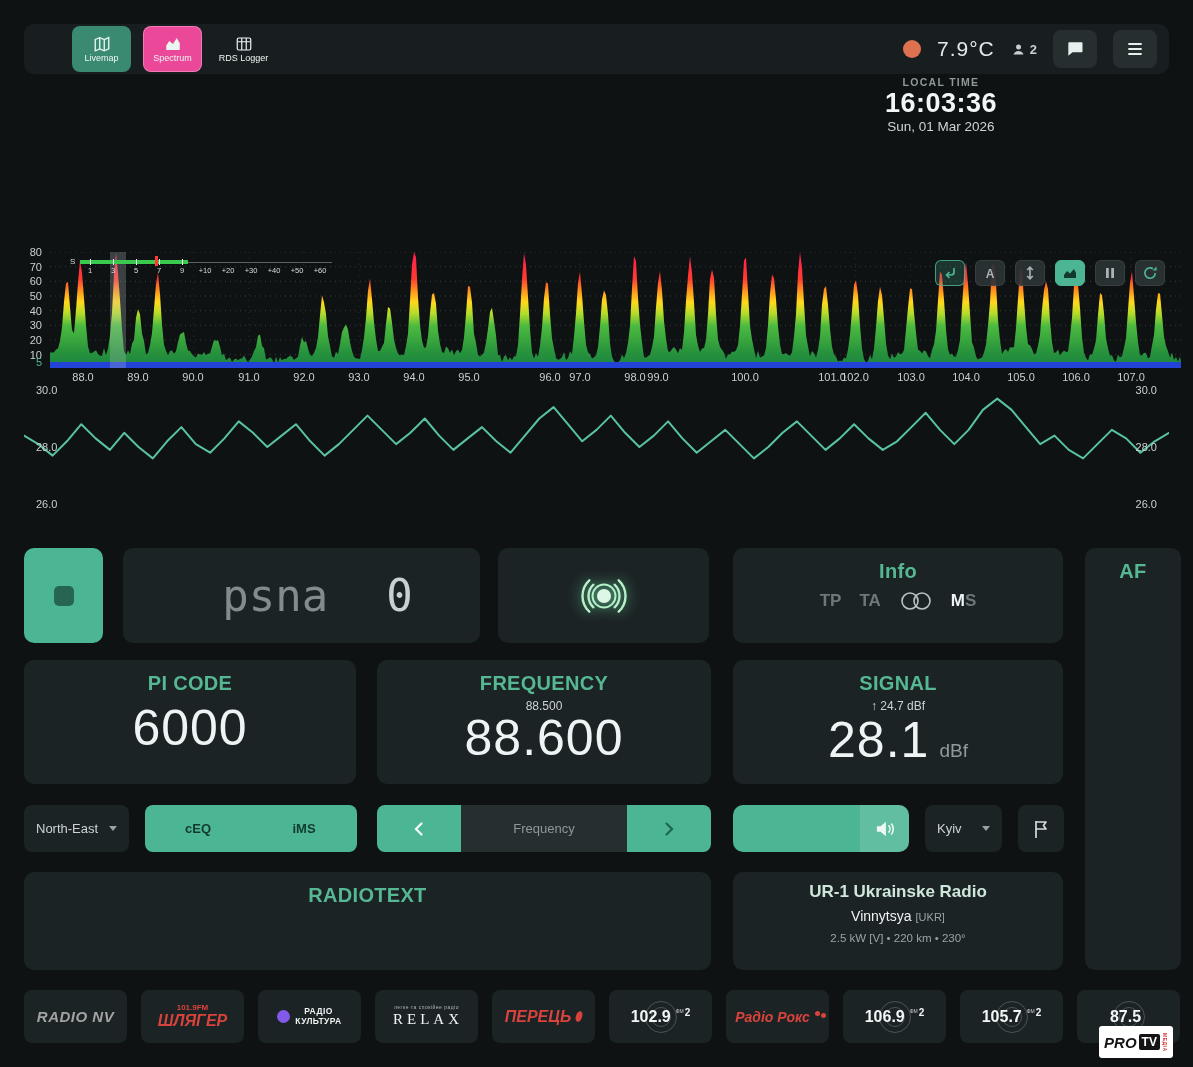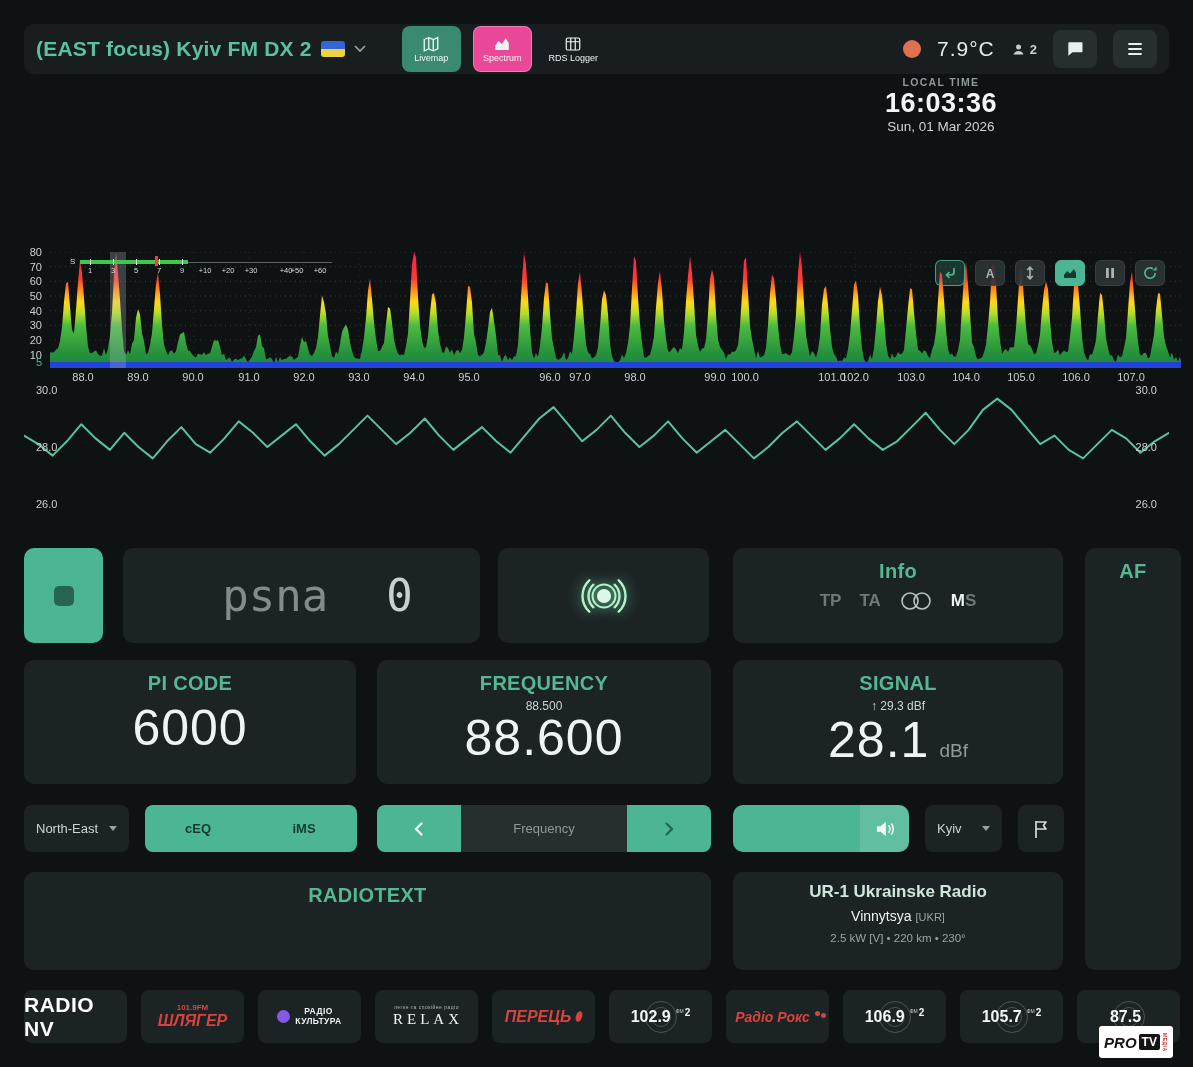--- a/index.html
+++ b/index.html
@@ -110,21 +110,21 @@
   .t-tx{left:733px;top:872px;width:330px;height:98px;text-align:center;padding-top:10px;}
   .tx-name{font-size:17px;font-weight:600;color:#cfe6db;}
   .tx-city{font-size:14px;color:#eef3f3;margin-top:6px;}
   .tx-cc{font-size:11px;color:#9aa3a5;margin-left:4px;}
   .tx-det{font-size:11.5px;color:#9aa3a5;margin-top:8px;}
 
   
   #logos{position:absolute;left:24px;top:990px;width:1157px;height:53px;display:flex;gap:14px;overflow:hidden;}
   .logo-tile{flex:0 0 103px;height:53px;background:#1c2325;border-radius:8px;display:flex;align-items:center;
              justify-content:center;gap:5px;position:relative;overflow:hidden;cursor:pointer;}
-  .lg-nv{font-size:21px;font-weight:800;letter-spacing:.5px;color:#ffffff;}
+  .lg-nv{font-size:15px;font-weight:800;letter-spacing:.5px;color:#a3a3a3;font-style:italic;}
   .lg-stack{display:flex;flex-direction:column;align-items:center;line-height:1.15;}
   .lg-top-red{font-size:8px;color:#d8433c;font-weight:700;}
   .lg-red-big{font-size:16px;color:#d8433c;font-weight:800;}
   .it{font-style:italic;}
   .lg-dot{width:13px;height:13px;border-radius:50%;background:#8259e8;flex:0 0 auto;}
   .lg-small{font-size:8.5px;font-weight:700;color:#eef2f2;letter-spacing:.4px;}
   .lg-pepper{width:6px;height:11px;background:#d8433c;border-radius:3px/5px;transform:rotate(18deg);}
   .lg-tag{font-size:5px;color:#aeb6b8;letter-spacing:.5px;white-space:nowrap;}
   .lg-relax{font-family:"Liberation Serif",serif;font-size:15px;color:#f2f5f5;letter-spacing:4px;margin-left:3px;}
   .lg-rings{position:absolute;left:50%;top:50%;transform:translate(-50%,-50%);width:32px;height:32px;
@@ -143,30 +143,20 @@
   #protv .pro{color:#141414;font-weight:800;font-style:italic;font-size:15px;}
   #protv .tv{background:#141414;color:#fff;font-weight:800;font-size:12px;padding:1px 3px;border-radius:2px;}
   #protv .media{color:#d03a34;font-size:5px;font-weight:700;writing-mode:vertical-rl;letter-spacing:.5px;}
 </style>
 </head>
 <body>
 
 <div id="app">
 
   <header id="topbar">
-    <div class="title">
-      <span class="t-text">(EAST focus) Kyiv FM DX 2</span>
-      <span class="flag">
-          <b></b>
-          <i></i>
-        </span>
-      <svg width="12" height="8" viewBox="0 0 12 8">
-        <path d="M1 1l5 5 5-5" fill="none" stroke="#9aa4a6" stroke-width="1.6"></path>
-        </svg>
-    </div>
     <nav>
       <button class="navbtn bg1">
         <svg width="18" height="18" viewBox="0 0 24 24">
           <path d="M3 6l6-2.5 6 2.5 6-2.5v15l-6 2.5-6-2.5-6 2.5z" fill="none" stroke="#eaf6f0" stroke-width="1.8"></path>
           <path d="M9 3.5v15M15 6v15" stroke="#eaf6f0" stroke-width="1.8"></path>
           </svg>
         <span>Livemap</span>
       </button>
       <button class="navbtn bg2">
         <svg width="18" height="18" viewBox="0 0 24 24">
@@ -279,21 +269,21 @@
         <span class="s-num" style="left: 43px;">3</span>
         <i class="s-tick" style="left: 66px;"></i>
         <span class="s-num" style="left: 66px;">5</span>
         <i class="s-tick" style="left: 89px;"></i>
         <span class="s-num" style="left: 89px;">7</span>
         <i class="s-tick" style="left: 112px;"></i>
         <span class="s-num" style="left: 112px;">9</span>
         <span class="s-num" style="left: 135px;">+10</span>
         <span class="s-num" style="left: 158px;">+20</span>
         <span class="s-num" style="left: 181px;">+30</span>
-        <span class="s-num" style="left: 216px;">+40</span>
+        <span class="s-num" style="left: 204px;">+40</span>
         <span class="s-num" style="left: 227px;">+50</span>
         <span class="s-num" style="left: 250px;">+60</span>
       </div>
     <div id="spec-toolbar">
         <button class="specbtn outlined-accent">
           <svg width="16" height="16" viewBox="0 0 16 16">
             <path d="M12 3v4a3 3 0 0 1-3 3H5" fill="none" stroke="#4cb694" stroke-width="1.7"></path>
             <path d="M7.5 7L4.5 10l3 3" fill="none" stroke="#4cb694" stroke-width="1.7"></path>
           </svg>
         </button>
@@ -331,21 +321,21 @@
       <span style="left: 88px;">89.0</span>
       <span style="left: 143px;">90.0</span>
       <span style="left: 199px;">91.0</span>
       <span style="left: 254px;">92.0</span>
       <span style="left: 309px;">93.0</span>
       <span style="left: 364px;">94.0</span>
       <span style="left: 419px;">95.0</span>
       <span style="left: 500px;">96.0</span>
       <span style="left: 530px;">97.0</span>
       <span style="left: 585px;">98.0</span>
-      <span style="left: 665px;">99.0</span>
+      <span style="left: 608px;">99.0</span>
       <span style="left: 695px;">100.0</span>
       <span style="left: 782px;">101.0</span>
       <span style="left: 805px;">102.0</span>
       <span style="left: 861px;">103.0</span>
       <span style="left: 916px;">104.0</span>
       <span style="left: 971px;">105.0</span>
       <span style="left: 1026px;">106.0</span>
       <span style="left: 1081px;">107.0</span>
     </div>
 
@@ -404,21 +394,21 @@
     <div class="bigval">6000</div>
   </div>
   <div class="tile t-freq">
     <div class="tile-h">FREQUENCY</div>
     <div class="smallval">88.500</div>
     <div class="bigval" style="margin-top:0;">88.600</div>
   </div>
   <div class="tile t-sig">
     <div class="tile-h">SIGNAL</div>
     <div class="smallval">
-      <span>↑ </span><span>29.3 dBf</span>
+      <span>↑ </span><span>24.7 dBf</span>
     </div>
     <div class="sig-row">
       <span class="sig-big">28.1</span>
       <span class="sig-unit">dBf</span>
     </div>
   </div>
 
   <div class="selbox" id="antenna-sel">
     <span>North-East</span>
     <span class="caret"></span>

